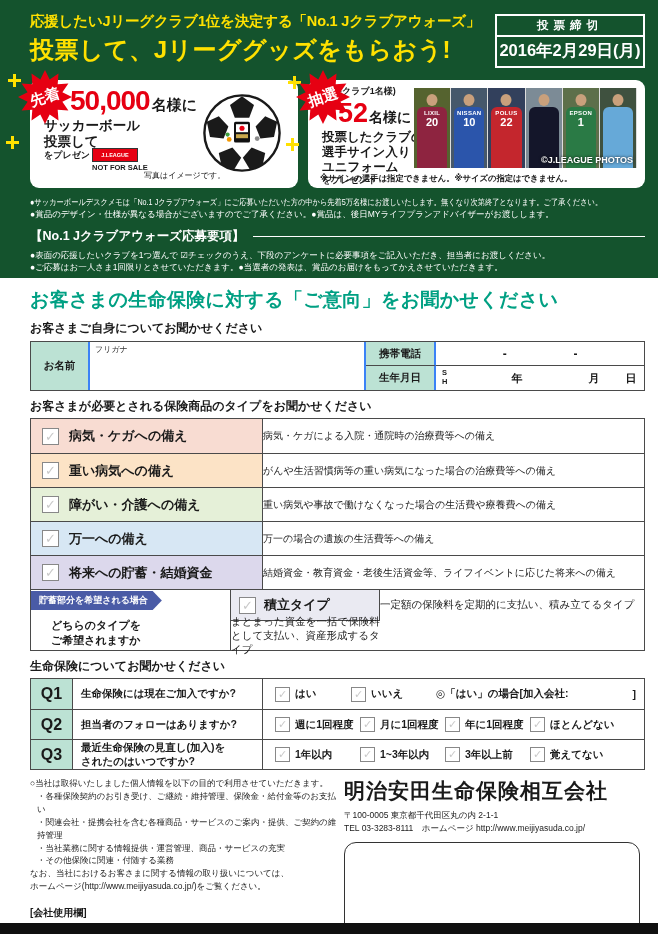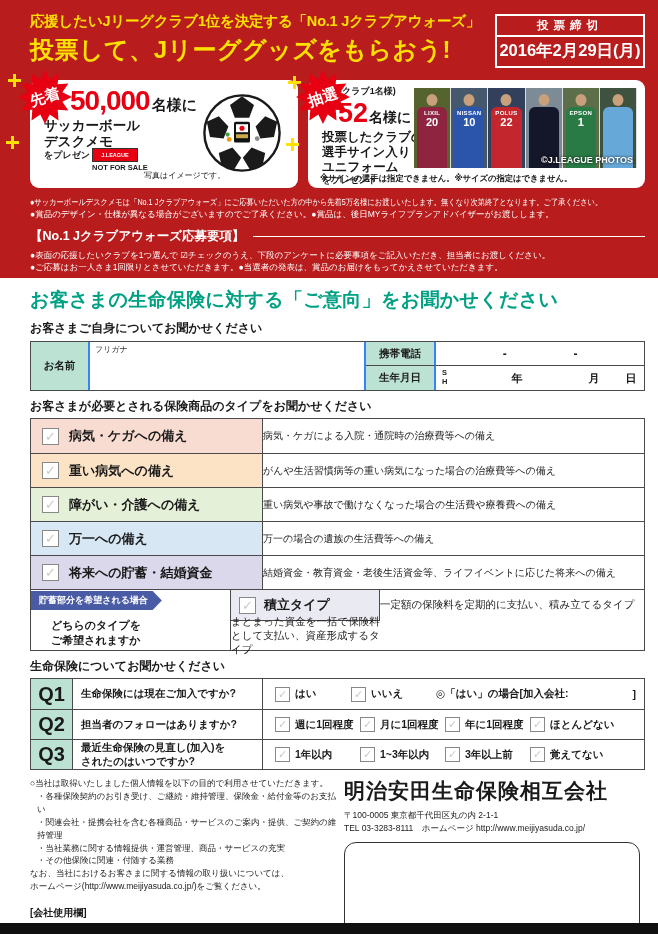--- a/index.html
+++ b/index.html
@@ -1,20 +1,20 @@
 <!DOCTYPE html>
 <html><head>
 <meta charset="utf-8">
 <style>
   * { box-sizing: border-box; margin: 0; padding: 0; }
   body { background: #777; font-family: "Liberation Sans", "DejaVu Sans", sans-serif; }
   .page { width: 658px; height: 934px; background: #fff; margin: 0 auto; position: relative; overflow: hidden; color: #1a1a1a; }
 
   
-  .green-top { background: #b91c1c; height: 278px; padding: 12px 13px 0 30px; position: relative; }
+  .green-top { background: #14532d; height: 278px; padding: 12px 13px 0 30px; position: relative; }
   .head-row { display: flex; justify-content: space-between; align-items: flex-start; }
   .t1 { color: #ffe100; font-size: 14.5px; font-weight: 800; letter-spacing: -0.2px; }
   .t2 { color: #ffe100; font-size: 24px; font-weight: 900; margin-top: 3px; letter-spacing: 0.5px; }
   .deadline { border: 2px solid #fff; width: 150px; text-align: center; color: #fff; margin-top: 2px; flex: none; }
   .d1 { font-size: 11.5px; font-weight: 800; padding: 2px 0; border-bottom: 2px solid #fff; letter-spacing: 5px; }
   .d2 { font-size: 16.5px; font-weight: 800; padding: 3px 0 4px; }
 
   .cards { display: flex; gap: 10px; margin-top: 12px; }
   .card { background: #fff; border-radius: 9px; position: relative; height: 108px; }
   .card.left { width: 268px; flex: none; }
@@ -94,21 +94,21 @@
   .save-badge { position: absolute; top: 1px; left: 0; color: #fff; font-size: 9px; font-weight: 800; padding: 3px 14px 3px 8px;
     clip-path: polygon(0 0, 93% 0, 100% 50%, 93% 100%, 0 100%); white-space: nowrap; }
   .save-q { position: absolute; top: 28px; left: 20px; font-size: 11px; font-weight: 800; line-height: 1.35; }
   .sub .mid { border-right: 1px solid #4a4a4a; display: flex; align-items: center; gap: 8px; padding-left: 8px; font-size: 13px; font-weight: 900; }
   .sub .r2 { border-top: 1px solid #4a4a4a; }
   .sdesc { display: flex; align-items: center; font-size: 10.5px; }
 
   .qtbl { margin-top: 3px; }
   .qrow { display: grid; grid-template-columns: 42px 190px 1fr; height: 30px; border-top: 1px solid #4a4a4a; }
   .qrow.first { border-top: none; }
-  .qid { background: #bce2d4; display: flex; align-items: center; justify-content: center; font-size: 20px; font-weight: 800; border-right: 1px solid #4a4a4a; }
+  .qid { background: #bce2d4; display: flex; align-items: center; justify-content: center; font-size: 16px; font-weight: 800; border-right: 1px solid #4a4a4a; }
   .qtext { display: flex; flex-direction: column; justify-content: center; padding-left: 8px; font-size: 10.5px; font-weight: 700; border-right: 1px solid #4a4a4a; line-height: 1.25; }
   .qopts { display: flex; align-items: center; padding-left: 12px; }
   .opt { display: flex; align-items: center; gap: 5px; width: 85px; font-size: 10.5px; font-weight: 800; flex: none; }
   .opt.w74 { width: 76px; }
   .qnote { font-size: 10.5px; font-weight: 700; }
   .qclose { margin-left: auto; padding-right: 8px; font-size: 10.5px; font-weight: 700; }
 
   
   .footer { display: flex; margin-top: 7px; }
   .f-left { width: 308px; flex: none; }
@@ -151,21 +151,21 @@
         <span class="spark" style="left:-24px; top:56px;"></span>
         <div class="burst">
             <span>先着</span>
           </div>
         <div class="lc-count">
           <span class="num">50,000</span>
           <span class="suf">名様に</span>
         </div>
         <div class="lc-item">
           <div>サッカーボール</div>
-          <div>デスクメモ</div>
+          <div>投票して</div>
         </div>
         <div class="lc-present">をプレゼント</div>
         <div class="jlogo">
           <div class="box">J.LEAGUE</div>
           <div class="nfs">NOT FOR SALE</div>
         </div>
         <div class="lc-note">写真はイメージです。</div>
         <svg class="ball" width="80" height="80" viewBox="0 0 100 100">
           <defs>
               <clipPath id="bc">

